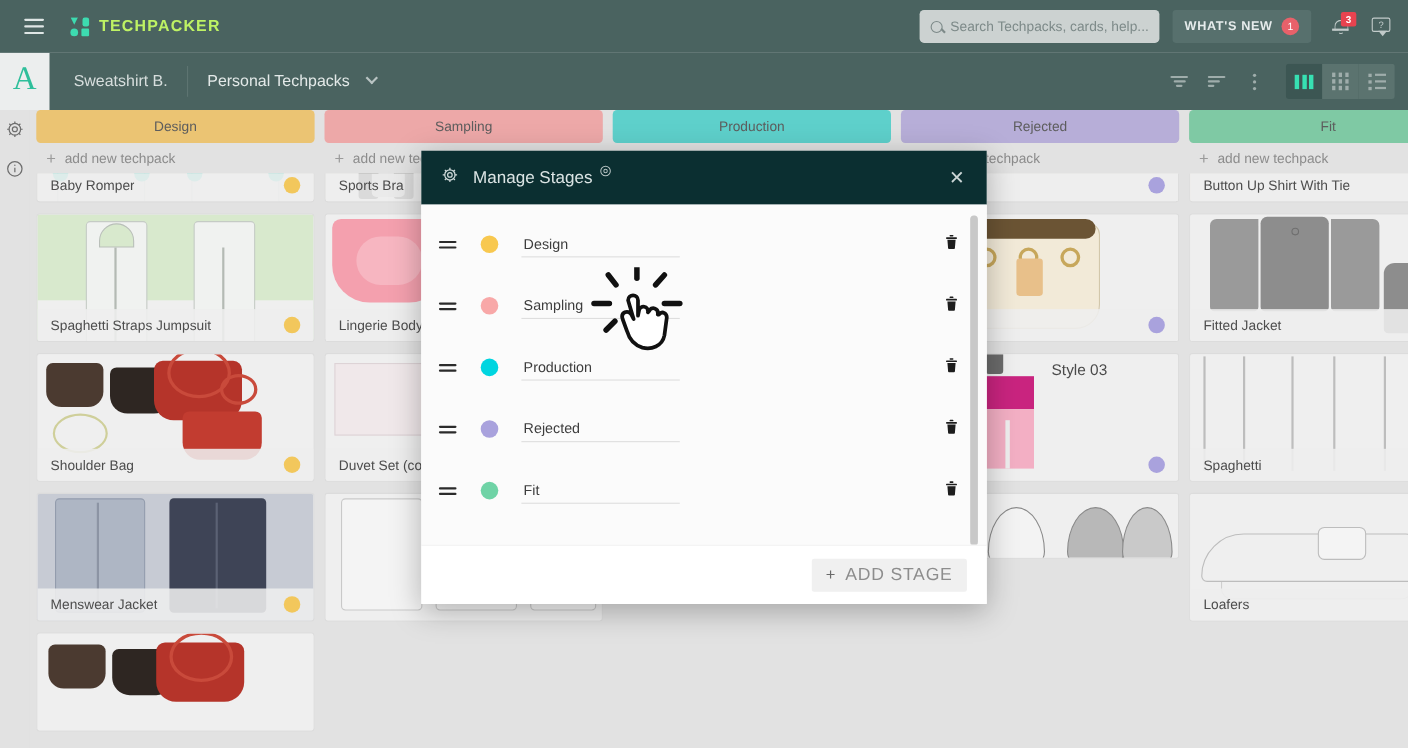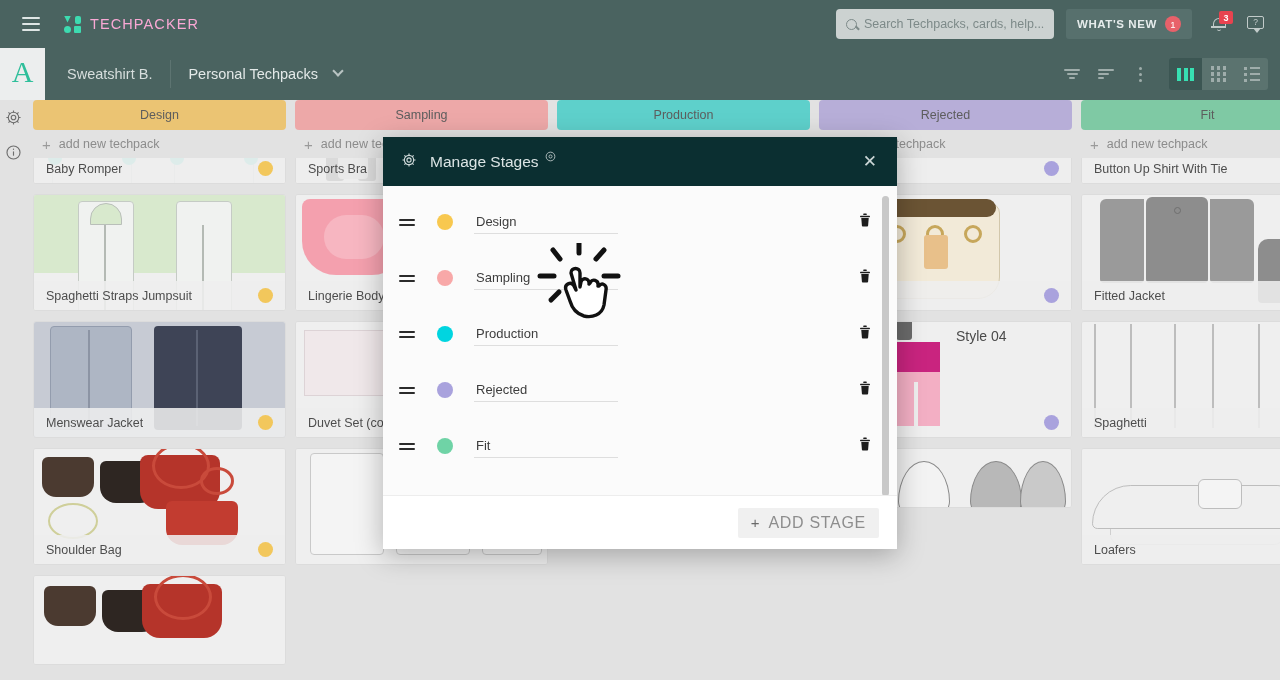--- a/index.html
+++ b/index.html
@@ -23,21 +23,21 @@
   .hamburger span:nth-child(2) { top: 6px; }
   .hamburger span:nth-child(3) { top: 12px; }
 
   .brand { display: flex; align-items: center; margin-left: 24px; cursor: pointer; }
   .brand-mark { width: 17px; height: 17px; position: relative; margin-right: 9px; }
   .brand-mark i { position: absolute; background: #3ddbb0; display: block; }
   .bm1 { left: 0; top: 0; width: 7px; height: 7px; clip-path: polygon(0 0,100% 0,50% 100%); }
   .bm2 { right: 0; top: 0; width: 6px; height: 8px; border-radius: 2px; }
   .bm3 { left: 0; bottom: 0; width: 7px; height: 7px; border-radius: 50%; }
   .bm4 { right: 0; bottom: 0; width: 7px; height: 7px; border-radius: 1px; }
-  .brand-text { color: #f9a8d4; font-size: 14.5px; font-weight: normal; letter-spacing: 1.1px; }
+  .brand-text { color: #bef264; font-size: 14.5px; font-weight: bold; letter-spacing: 1.1px; }
 
   .top-right { margin-left: auto; display: flex; align-items: center; padding-right: 16px; }
   .search-box {
     width: 218px; height: 30px; background: #ccd2d1; border-radius: 4px;
     display: flex; align-items: center; padding: 0 10px; cursor: text;
   }
   .search-box .mag { width: 11px; height: 11px; border: 1.6px solid #7d8a89; border-radius: 50%; position: relative; flex: none; }
   .search-box .mag::after { content: ""; position: absolute; width: 5px; height: 1.6px; background: #7d8a89; transform: rotate(45deg); right: -4px; bottom: 0px; }
   .search-box .ph { font-size: 12.5px; color: #7d8a89; margin-left: 7px; white-space: nowrap; }
 
@@ -374,44 +374,44 @@
           <div class="sk" style="left:142px;top:6px;width:56px;height:110px;background:#f0f2f0;border:1px solid #c5cbc5;border-radius:4px 4px 0 0"></div>
           <div class="sk" style="left:168px;top:30px;width:2px;height:86px;background:#b4bab4"></div>
         </div>
         <div class="card-foot">
           <div class="card-title">Spaghetti Straps Jumpsuit</div>
           <div class="card-dot" style="background:#f2c75c"></div>
         </div>
       </div>
 
       <div class="card" style="height:117px">
-        <div class="card-art" style="background:#c7cbd4">
-          <div class="sk" style="left:16px;top:4px;width:82px;height:104px;background:#aeb6c4;border-radius:4px;border:1px solid #939cad"></div>
-          <div class="sk" style="left:54px;top:8px;width:2px;height:96px;background:#8c94a4"></div>
-          <div class="sk" style="left:120px;top:4px;width:88px;height:104px;background:#3e4456;border-radius:4px"></div>
-          <div class="sk" style="left:162px;top:8px;width:2px;height:96px;background:#5b6274"></div>
-        </div>
-        <div class="card-foot">
-          <div class="card-title">Menswear Jacket</div>
-          <div class="card-dot" style="background:#f2c75c"></div>
-        </div>
-      </div>
-
-      <div class="card" style="height:117px">
         <div class="card-art" style="background:#efefef">
           <div class="sk" style="left:8px;top:8px;width:52px;height:40px;background:#4b3a30;border-radius:6px 6px 14px 14px"></div>
           <div class="sk" style="left:66px;top:12px;width:56px;height:42px;background:#2e2622;border-radius:6px 6px 16px 16px"></div>
           <div class="sk" style="left:106px;top:6px;width:80px;height:54px;background:#b5342a;border-radius:8px 8px 18px 18px"></div>
           <div class="sk" style="left:132px;top:52px;width:72px;height:44px;background:#c23c30;border-radius:6px 6px 16px 16px"></div>
           <div class="sk" style="left:14px;top:54px;width:50px;height:36px;border:2px solid #cfcf9a;border-radius:50%"></div>
           <div class="sk" style="left:118px;top:-6px;width:58px;height:46px;border:3px solid #c94a3b;border-radius:50%"></div>
           <div class="sk" style="left:166px;top:18px;width:34px;height:28px;border:3px solid #c94a3b;border-radius:50%"></div>
         </div>
         <div class="card-foot">
           <div class="card-title">Shoulder Bag</div>
+          <div class="card-dot" style="background:#f2c75c"></div>
+        </div>
+      </div>
+
+      <div class="card" style="height:117px">
+        <div class="card-art" style="background:#c7cbd4">
+          <div class="sk" style="left:16px;top:4px;width:82px;height:104px;background:#aeb6c4;border-radius:4px;border:1px solid #939cad"></div>
+          <div class="sk" style="left:54px;top:8px;width:2px;height:96px;background:#8c94a4"></div>
+          <div class="sk" style="left:120px;top:4px;width:88px;height:104px;background:#3e4456;border-radius:4px"></div>
+          <div class="sk" style="left:162px;top:8px;width:2px;height:96px;background:#5b6274"></div>
+        </div>
+        <div class="card-foot">
+          <div class="card-title">Menswear Jacket</div>
           <div class="card-dot" style="background:#f2c75c"></div>
         </div>
       </div>
 
       <div class="card" style="height:90px">
         <div class="card-art" style="background:#efefef">
           <div class="sk" style="left:10px;top:10px;width:52px;height:40px;background:#4b3a30;border-radius:6px 6px 14px 14px"></div>
           <div class="sk" style="left:68px;top:14px;width:56px;height:42px;background:#2e2622;border-radius:6px 6px 16px 16px"></div>
           <div class="sk" style="left:108px;top:8px;width:80px;height:54px;background:#b5342a;border-radius:8px 8px 18px 18px"></div>
           <div class="sk" style="left:120px;top:-2px;width:58px;height:46px;border:3px solid #c94a3b;border-radius:50%"></div>
@@ -547,21 +547,21 @@
         <div class="card-art" style="background:#efefef">
           <div class="sk" style="left:24px;top:-4px;width:16px;height:22px;background:#6b6b6b;border-radius:3px"></div>
           <div class="sk" style="left:50px;top:-4px;width:16px;height:22px;background:#6b6b6b;border-radius:3px"></div>
           <div class="sk" style="left:76px;top:-4px;width:16px;height:22px;background:#6b6b6b;border-radius:3px"></div>
           <div class="sk" style="left:20px;top:20px;width:46px;height:30px;background:#c9247f"></div>
           <div class="sk" style="left:20px;top:50px;width:46px;height:54px;background:#f3afc4"></div>
           <div class="sk" style="left:40px;top:60px;width:4px;height:44px;background:#efefef"></div>
           <div class="sk" style="left:74px;top:20px;width:46px;height:30px;background:#c9247f"></div>
           <div class="sk" style="left:74px;top:50px;width:46px;height:54px;background:#f3afc4"></div>
           <div class="sk" style="left:94px;top:60px;width:4px;height:44px;background:#efefef"></div>
-          <div class="sk" style="left:136px;top:6px;font-size:14px;color:#4a4a4a">Style 04</div>
+          <div class="sk" style="left:136px;top:6px;font-size:14px;color:#4a4a4a">Style 03</div>
         </div>
         <div class="card-foot" style="background:transparent">
           <div class="card-dot" style="background:#a9a2dd"></div>
         </div>
       </div>
 
 
       <div class="card" style="height:60px">
         <div class="card-art" style="background:#efefef">
           <div class="sk" style="left:24px;top:12px;width:52px;height:58px;background:#f3f3f3;border:1.5px solid #8a8a8a;border-radius:50% 50% 40% 40%/70% 70% 30% 30%"></div>

